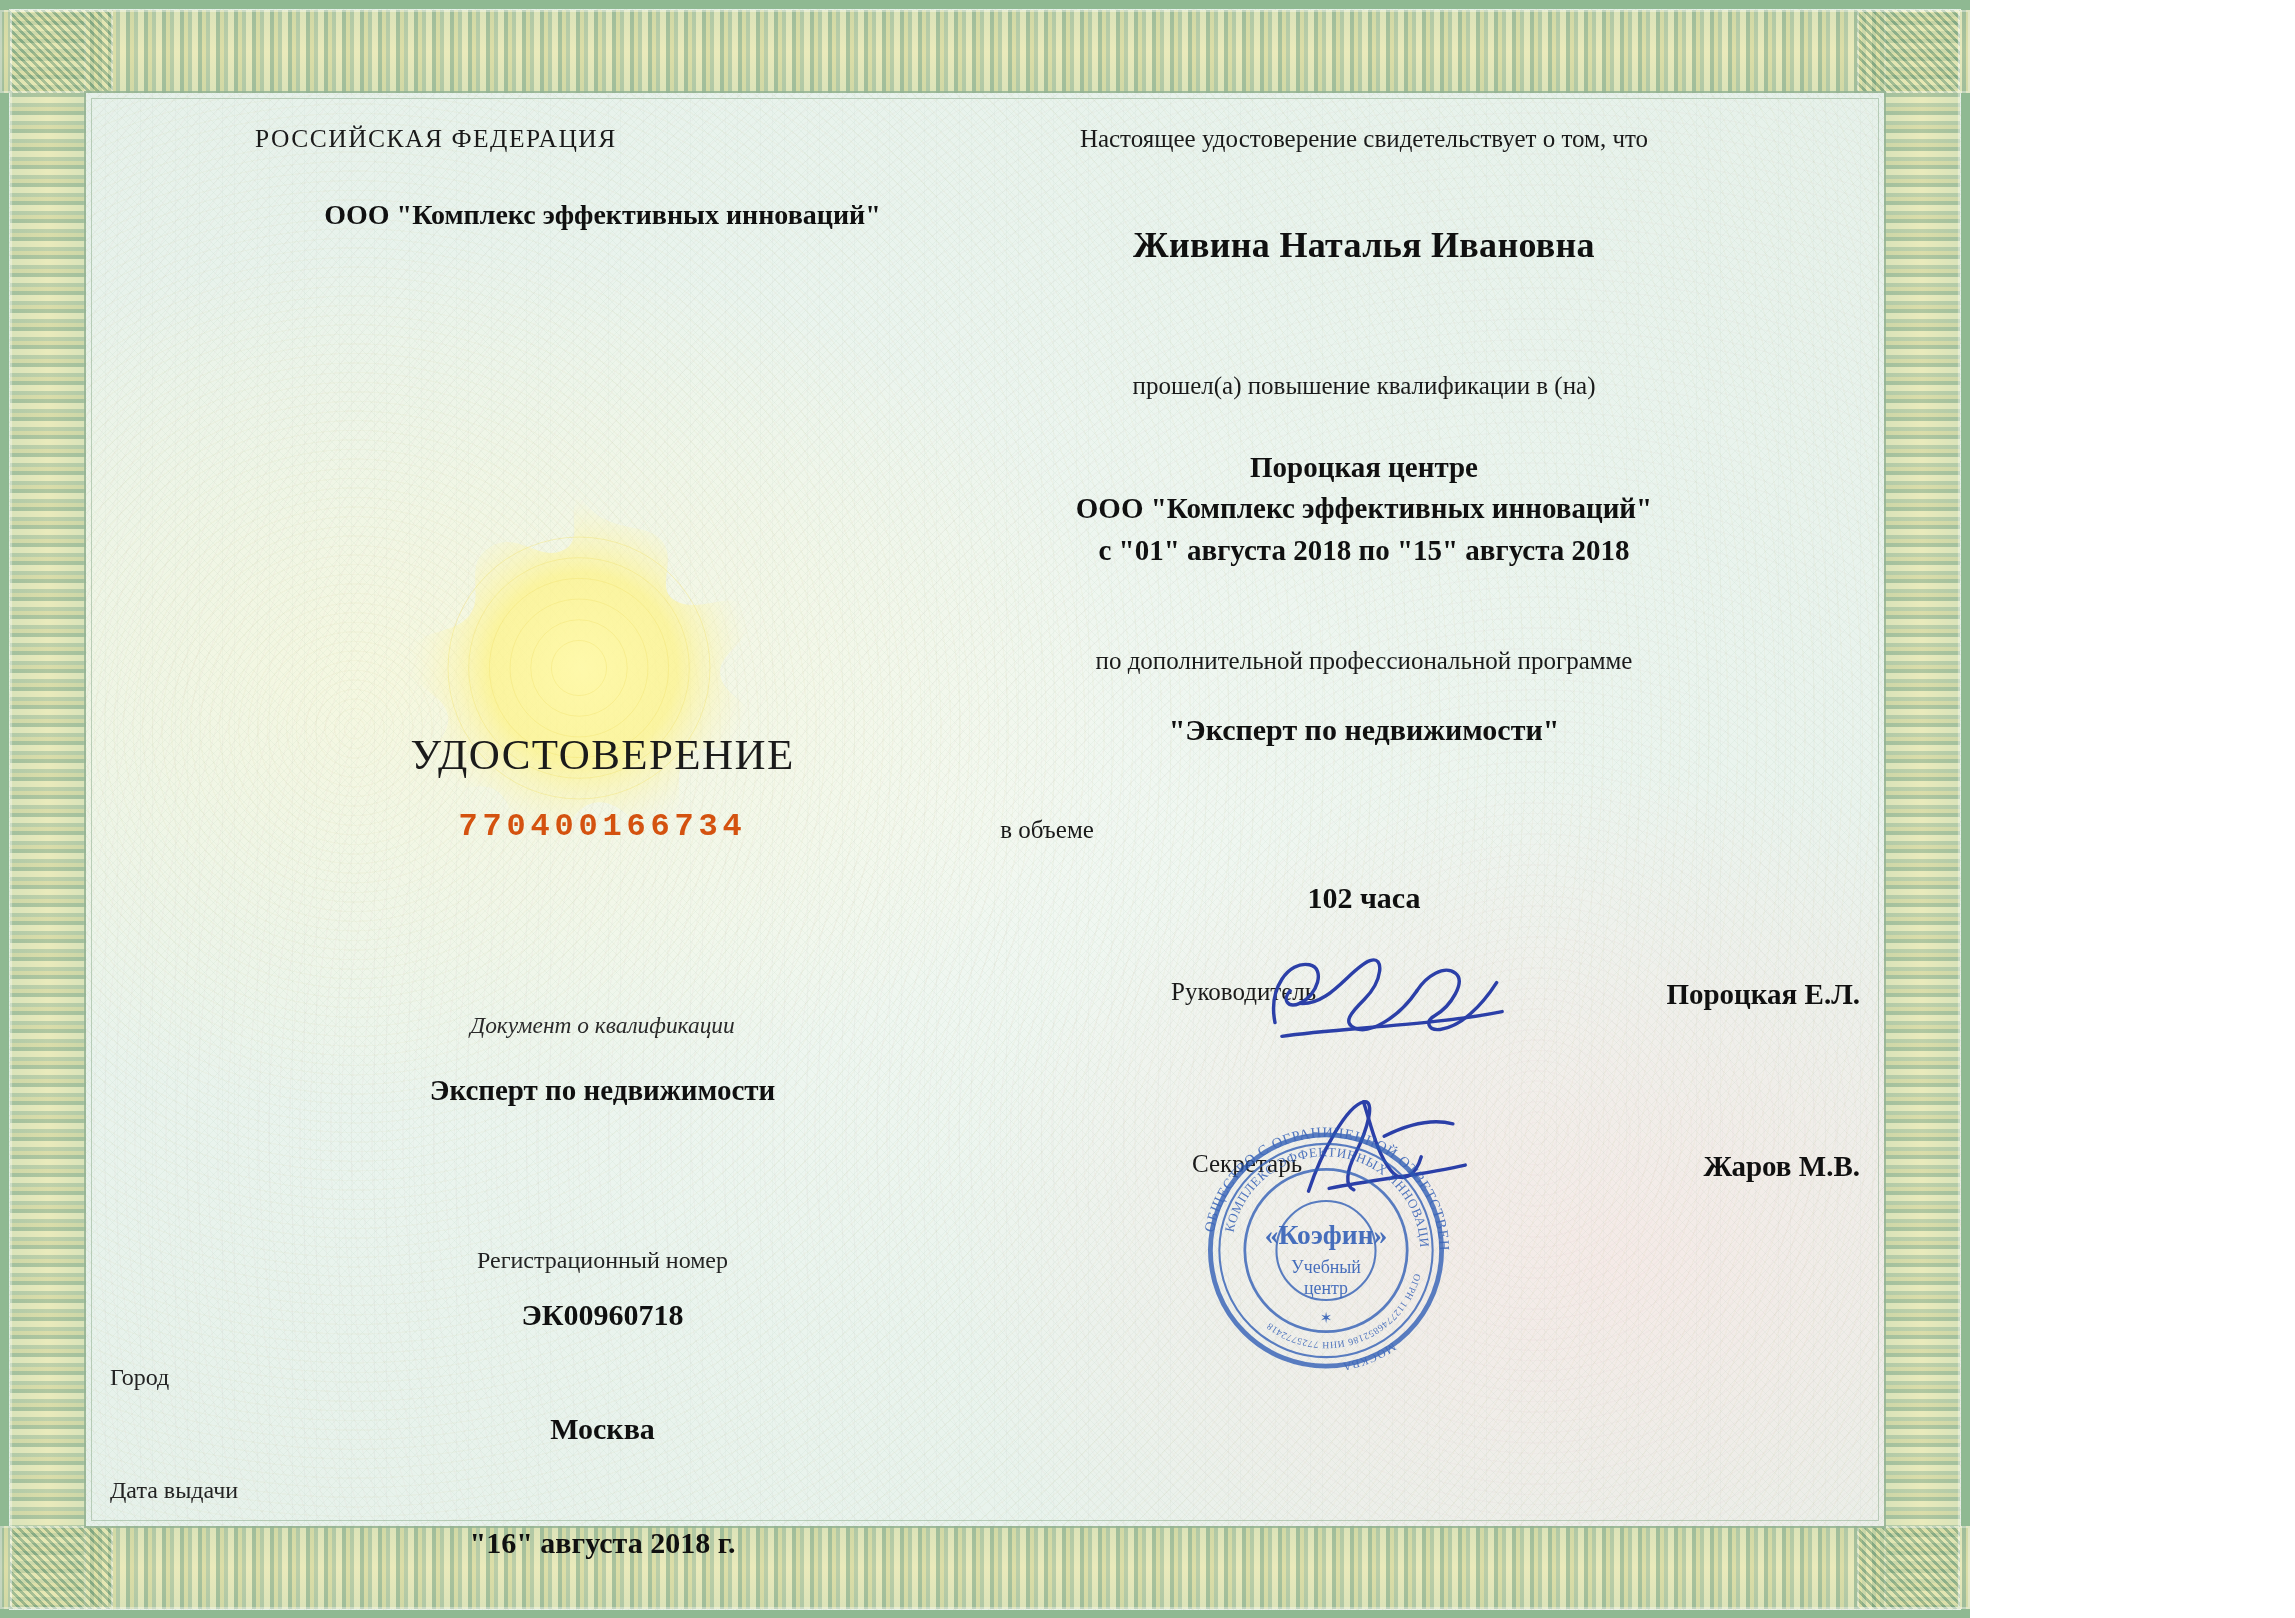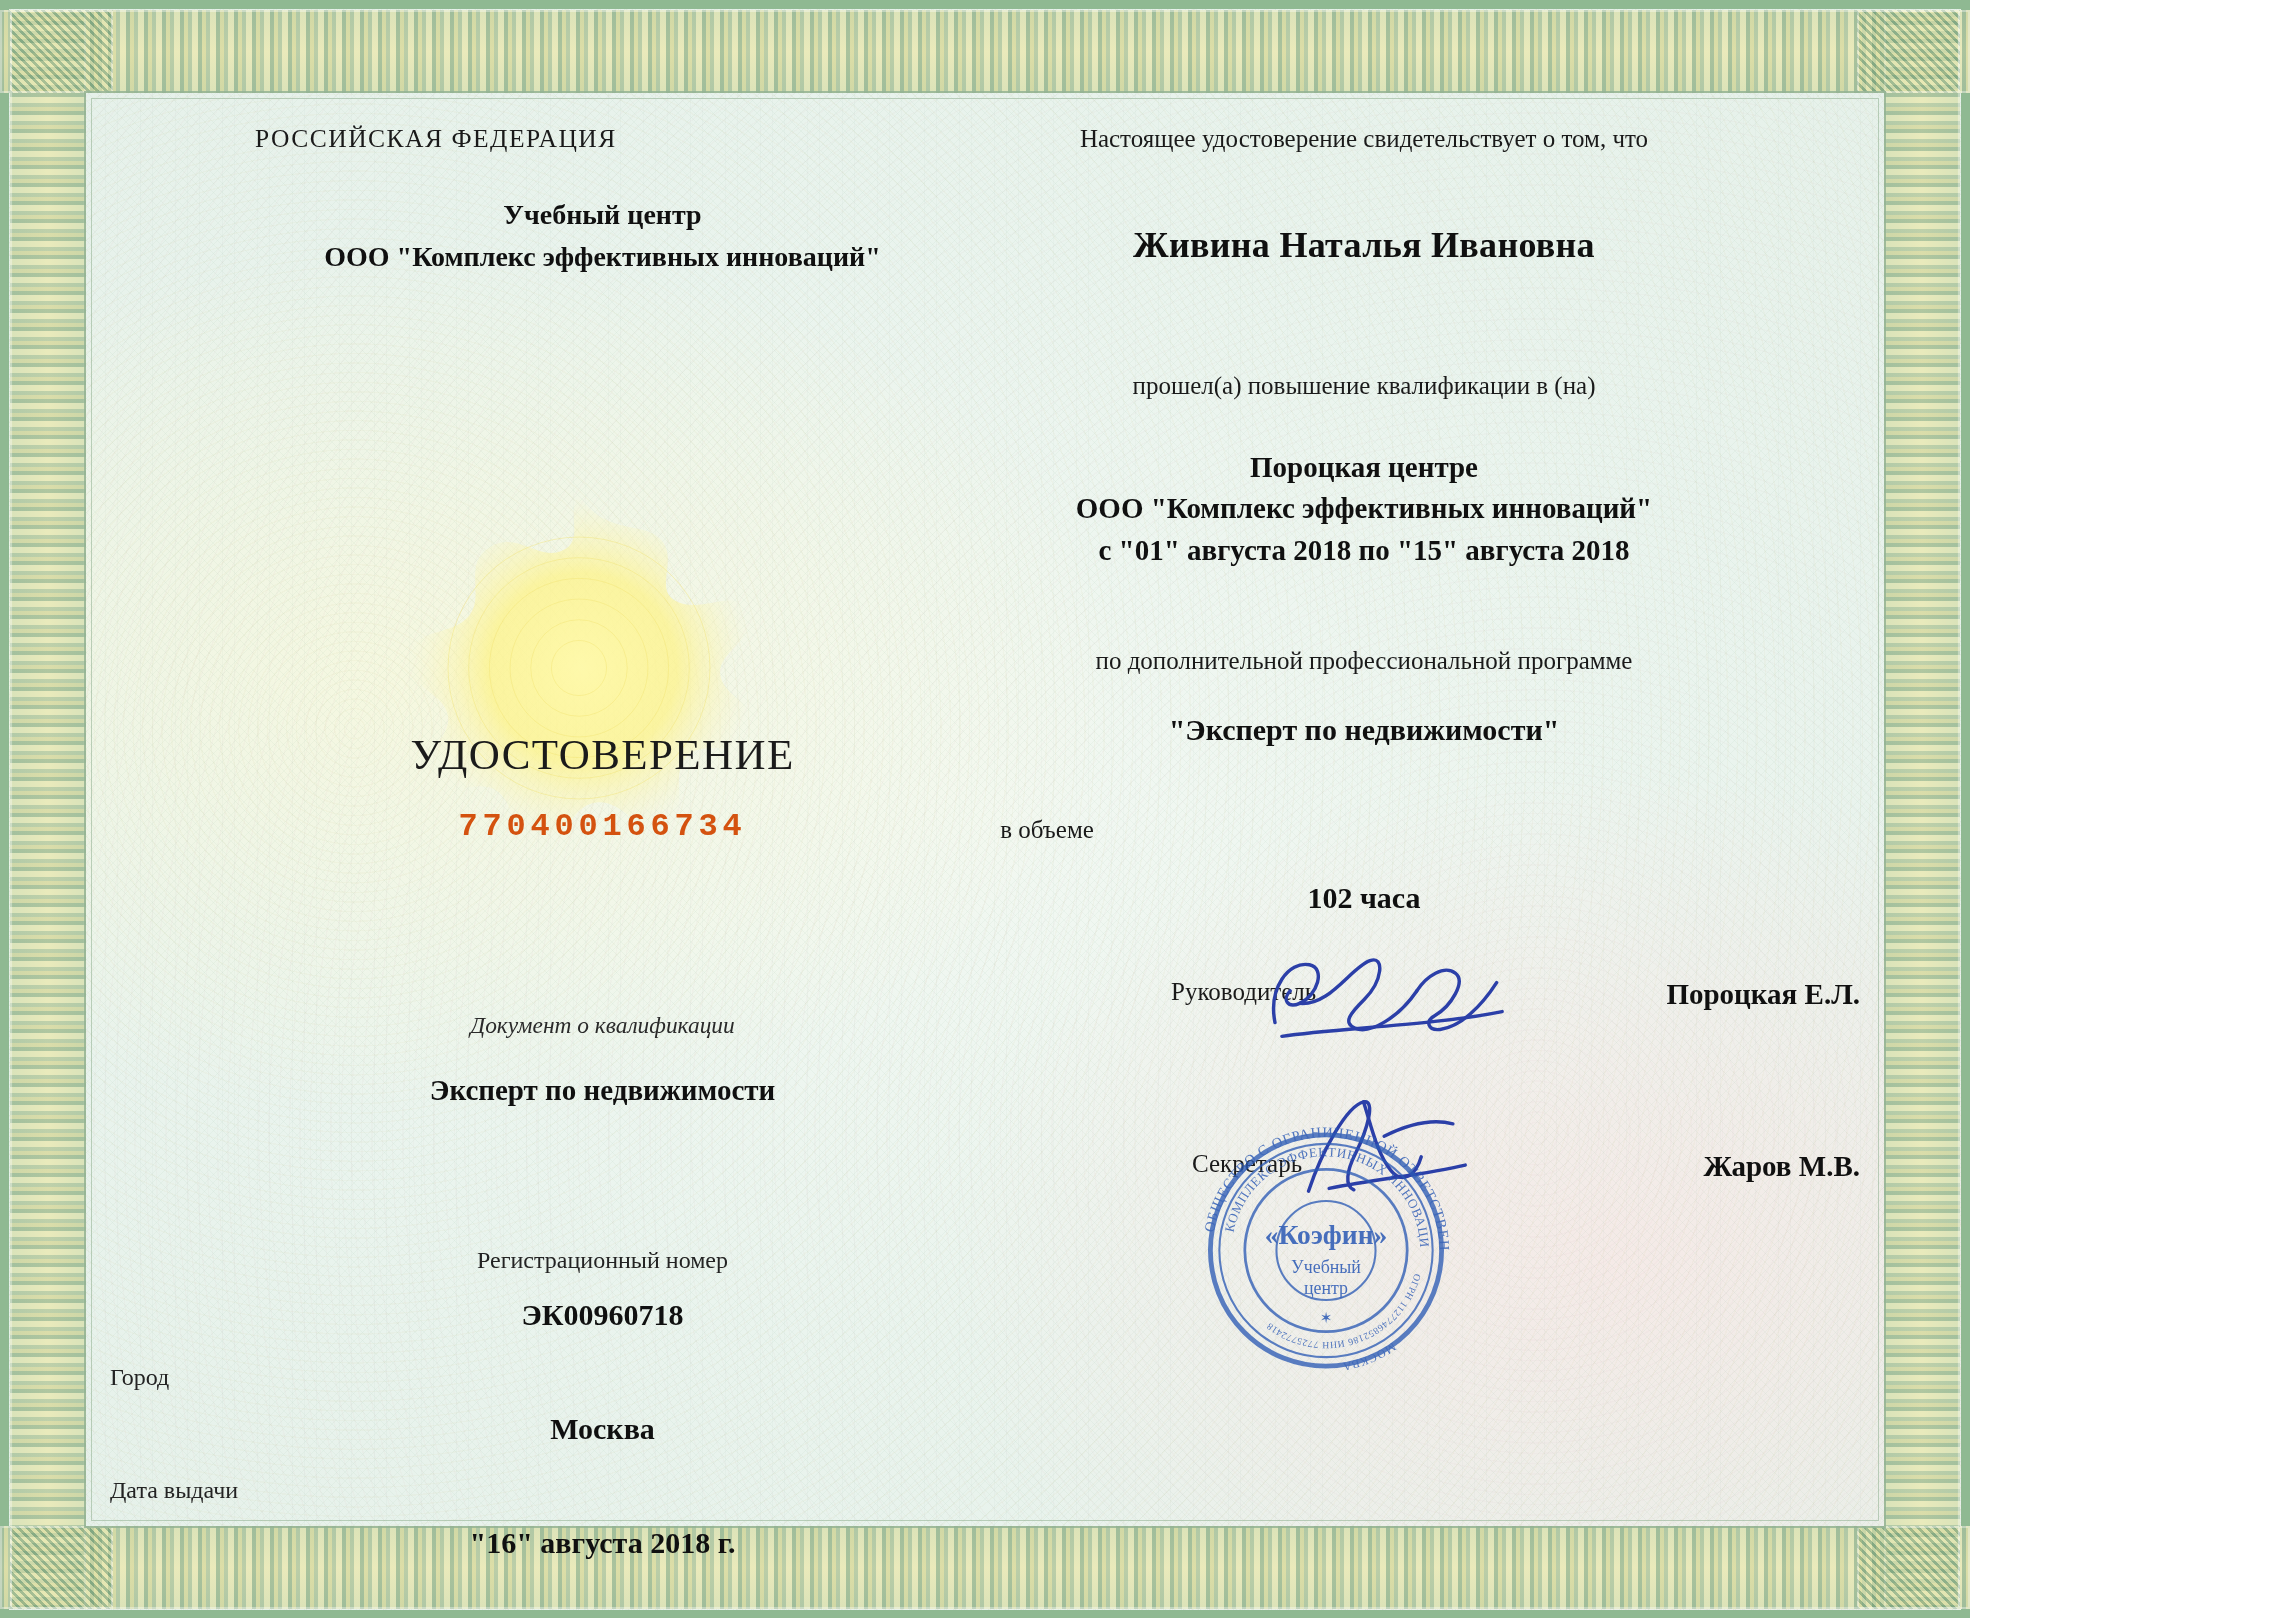--- a/index.html
+++ b/index.html
@@ -437,21 +437,20 @@
     </g>
   </svg>
 
   <div class="content">
 
     <div class="col-left">
 
       <div class="rf-line">РОССИЙСКАЯ ФЕДЕРАЦИЯ</div>
 
       <div class="org-block">
-        <div class="org-line1">Учебный центр</div>
         <div class="org-line2">ООО "Комплекс эффективных инноваций"</div>
       </div>
 
       <div class="title-block">
         <div class="doc-title">УДОСТОВЕРЕНИЕ</div>
         <div class="doc-number">770400166734</div>
       </div>
 
       <div class="qual-label">Документ о квалификации</div>
       <div class="qual-value">Эксперт по недвижимости</div>

